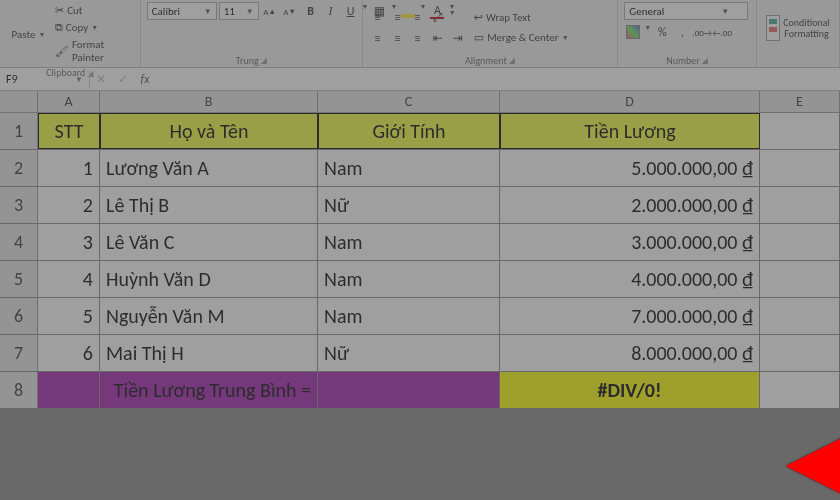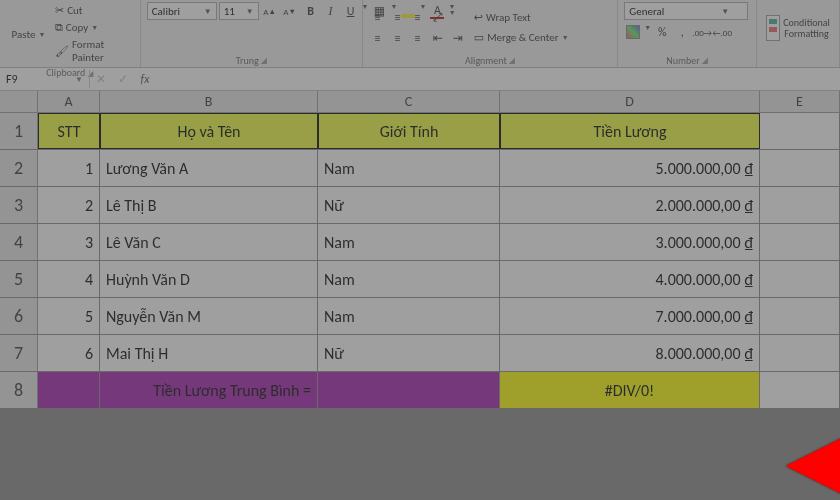--- a/index.html
+++ b/index.html
@@ -37,24 +37,24 @@
 .nbdd{font-size:8px;color:#777}
 .fx-cancel,.fx-ok,.fx-sym{width:22px;text-align:center;color:#bbb;cursor:pointer}
 .fx-sym{color:#555;font-style:italic}
 .formula-input{flex:1;border:none;outline:none;padding:2px 6px;font-size:12px}
 .sheet { position:relative; }
 .colhdr-row{display:flex;height:22px;background:#e6e6e6;border-bottom:1px solid #999}
 .sel-all{width:38px;border-right:1px solid #999;background:#e6e6e6}
 .colhdr{border-right:1px solid #999;display:flex;align-items:center;justify-content:center;font-size:14px;color:#333;cursor:pointer}
 .gridrow{display:flex;height:37px;border-bottom:1px solid #888}
 .rowhdr{width:38px;background:#e6e6e6;border-right:1px solid #999;display:flex;align-items:center;justify-content:center;font-size:18px;color:#333;cursor:pointer}
-.cell{border-right:1px solid #888;display:flex;align-items:center;padding:12px 6px;font-size:16px;color:#000;background:#fff;overflow:hidden;white-space:nowrap}
+.cell{border-right:1px solid #888;display:flex;align-items:center;padding:12px 6px;font-size:20px;color:#000;background:#fff;overflow:hidden;white-space:nowrap}
 .hdr-cell{background:#f0ff3a;font-weight:400;justify-content:center;border:1.5px solid #000}
 .avg-row .cell{background:#a21caf;color:#000}
-.avg-val{background:#ffff00 !important;justify-content:center;font-weight:400}
+.avg-val{background:#ffff00 !important;justify-content:center;font-weight:700}
 .num{justify-content:flex-end}
 .wA{width:62px}.wB{width:218px}.wC{width:182px}.wD{width:260px}.wE{width:80px}
 .arrow{position:absolute;right:-6px;bottom:4px;width:0;height:0;border-top:30px solid transparent;border-bottom:30px solid transparent;border-right:60px solid #ff0000;z-index:60;filter:drop-shadow(0 0 1px #600)}
 </style>
 </head>
 <body>
 
 <div class="ribbon">
   <div class="group" style="width:142px">
     <div class="group-body">

